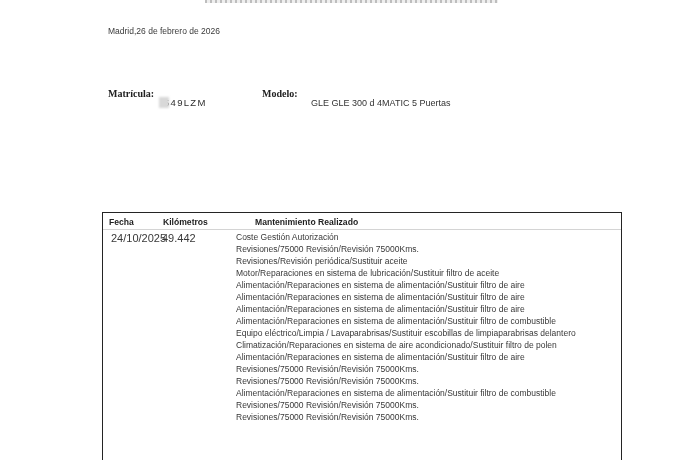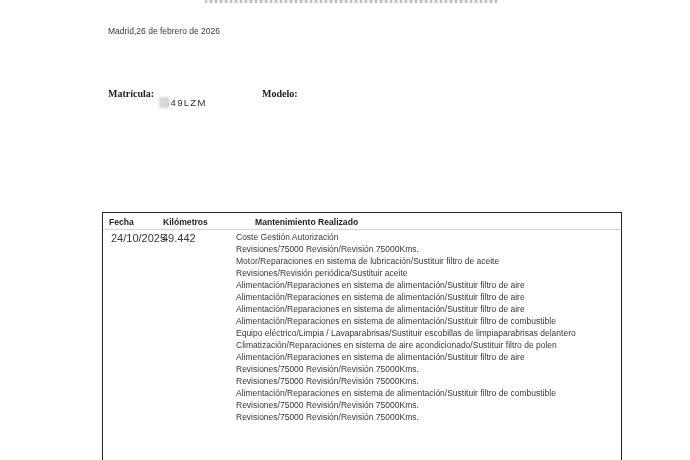--- a/index.html
+++ b/index.html
@@ -78,35 +78,36 @@
   <div class="date-line">Madrid,26 de febrero de 2026</div>
 
   <div class="field-label matricula-label">Matrícula:</div>
 
   <div class="plate-value">549LZM</div>
 
   <div class="plate-redaction"></div>
 
   <div class="field-label modelo-label">Modelo:</div>
 
+  <div class="modelo-value">GLE GLE 300 d 4MATIC 5 Puertas</div>
 
   <div class="mtable">
     <div class="th th-fecha">Fecha</div>
     <div class="th th-km">Kilómetros</div>
     <div class="th th-mant">Mantenimiento Realizado</div>
     <div class="header-divider"></div>
 
     <div class="cell cell-fecha">24/10/2025</div>
     <div class="cell cell-km">49.442</div>
 
     <div class="cell-mant">
         <div class="maint-line">Coste Gestión Autorización</div>
         <div class="maint-line">Revisiones/75000 Revisión/Revisión 75000Kms.</div>
+        <div class="maint-line">Revisiones/Revisión periódica/Sustituir aceite</div>
         <div class="maint-line">Motor/Reparaciones en sistema de lubricación/Sustituir filtro de aceite</div>
-        <div class="maint-line">Revisiones/Revisión periódica/Sustituir aceite</div>
         <div class="maint-line">Alimentación/Reparaciones en sistema de alimentación/Sustituir filtro de aire</div>
         <div class="maint-line">Alimentación/Reparaciones en sistema de alimentación/Sustituir filtro de aire</div>
         <div class="maint-line">Alimentación/Reparaciones en sistema de alimentación/Sustituir filtro de aire</div>
         <div class="maint-line">Alimentación/Reparaciones en sistema de alimentación/Sustituir filtro de combustible</div>
         <div class="maint-line">Equipo eléctrico/Limpia / Lavaparabrisas/Sustituir escobillas de limpiaparabrisas delantero</div>
         <div class="maint-line">Climatización/Reparaciones en sistema de aire acondicionado/Sustituir filtro de polen</div>
         <div class="maint-line">Alimentación/Reparaciones en sistema de alimentación/Sustituir filtro de aire</div>
         <div class="maint-line">Revisiones/75000 Revisión/Revisión 75000Kms.</div>
         <div class="maint-line">Revisiones/75000 Revisión/Revisión 75000Kms.</div>
         <div class="maint-line">Alimentación/Reparaciones en sistema de alimentación/Sustituir filtro de combustible</div>

